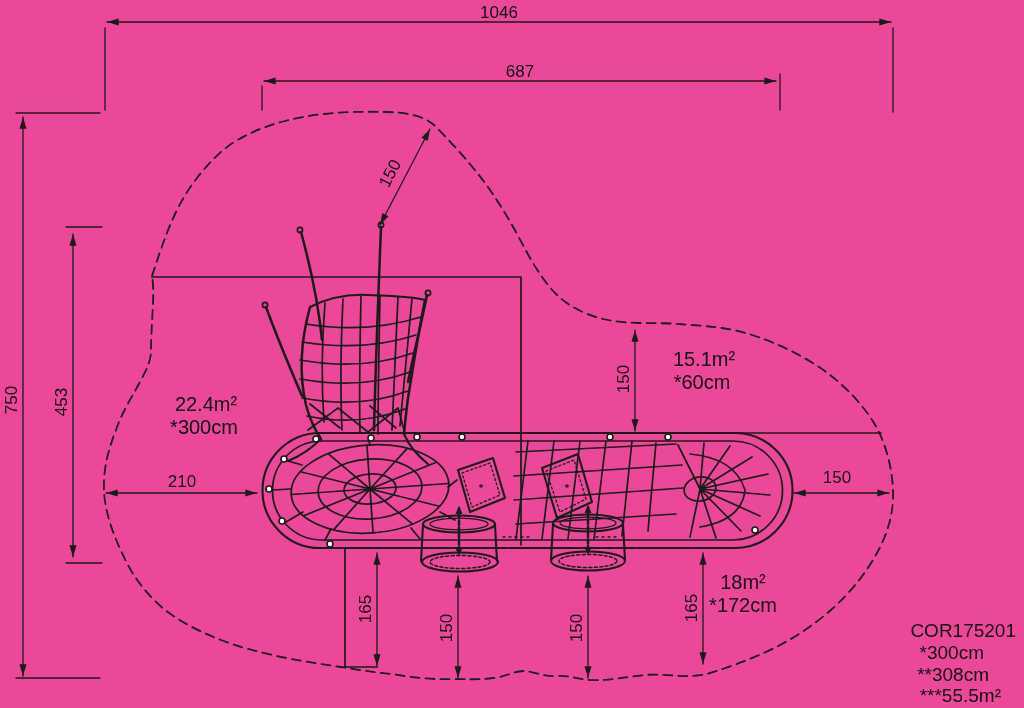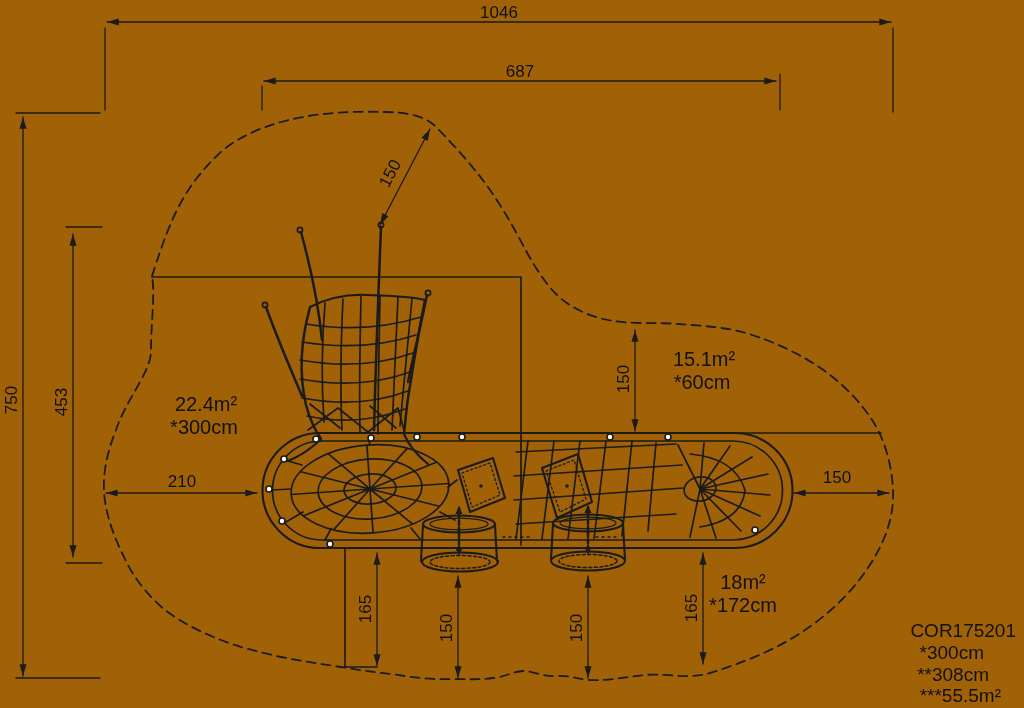--- a/index.html
+++ b/index.html
@@ -1,16 +1,16 @@
 <!DOCTYPE html>
 <html><head>
 <meta charset="utf-8">
 <style>
   html,body{margin:0;padding:0;background:#ffffff;}
-  .stage{position:relative;width:1024px;height:708px;background:#a16207;overflow:hidden;
+  .stage{position:relative;width:1024px;height:708px;background:#ec4899;overflow:hidden;
          font-family:"Liberation Sans", sans-serif;}
   svg{display:block}
   .ln{stroke:#1b1b1b;fill:none;stroke-linecap:round;stroke-linejoin:round;}
   .w1{stroke-width:1.3;}
   .w15{stroke-width:1.7;}
   .w2{stroke-width:2.1;}
   .w25{stroke-width:2.5;}
   .dash-area{stroke-dasharray:9 6;stroke-width:1.8;}
   .stitch{stroke-dasharray:2 2.6;stroke-width:1.3;}
   .hatch{stroke-dasharray:3 2.4;stroke-width:1.5;}

